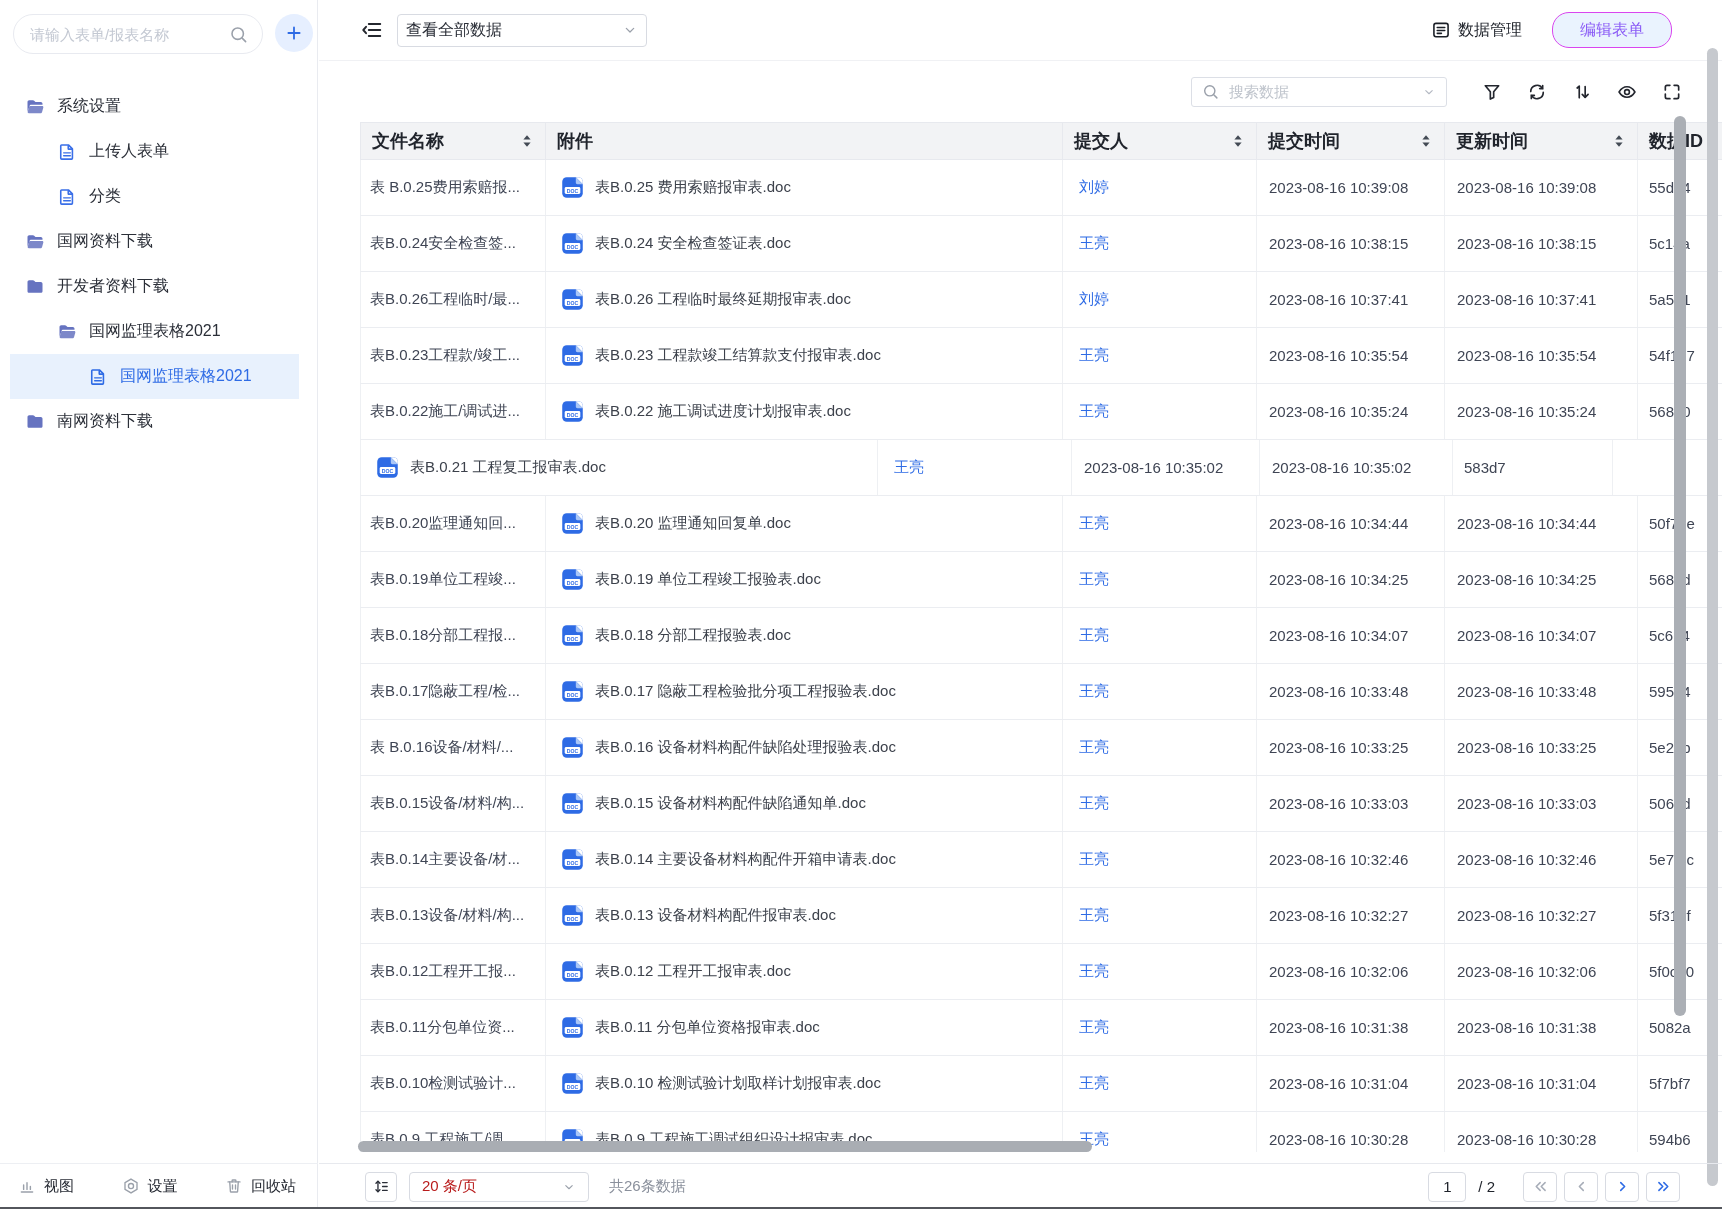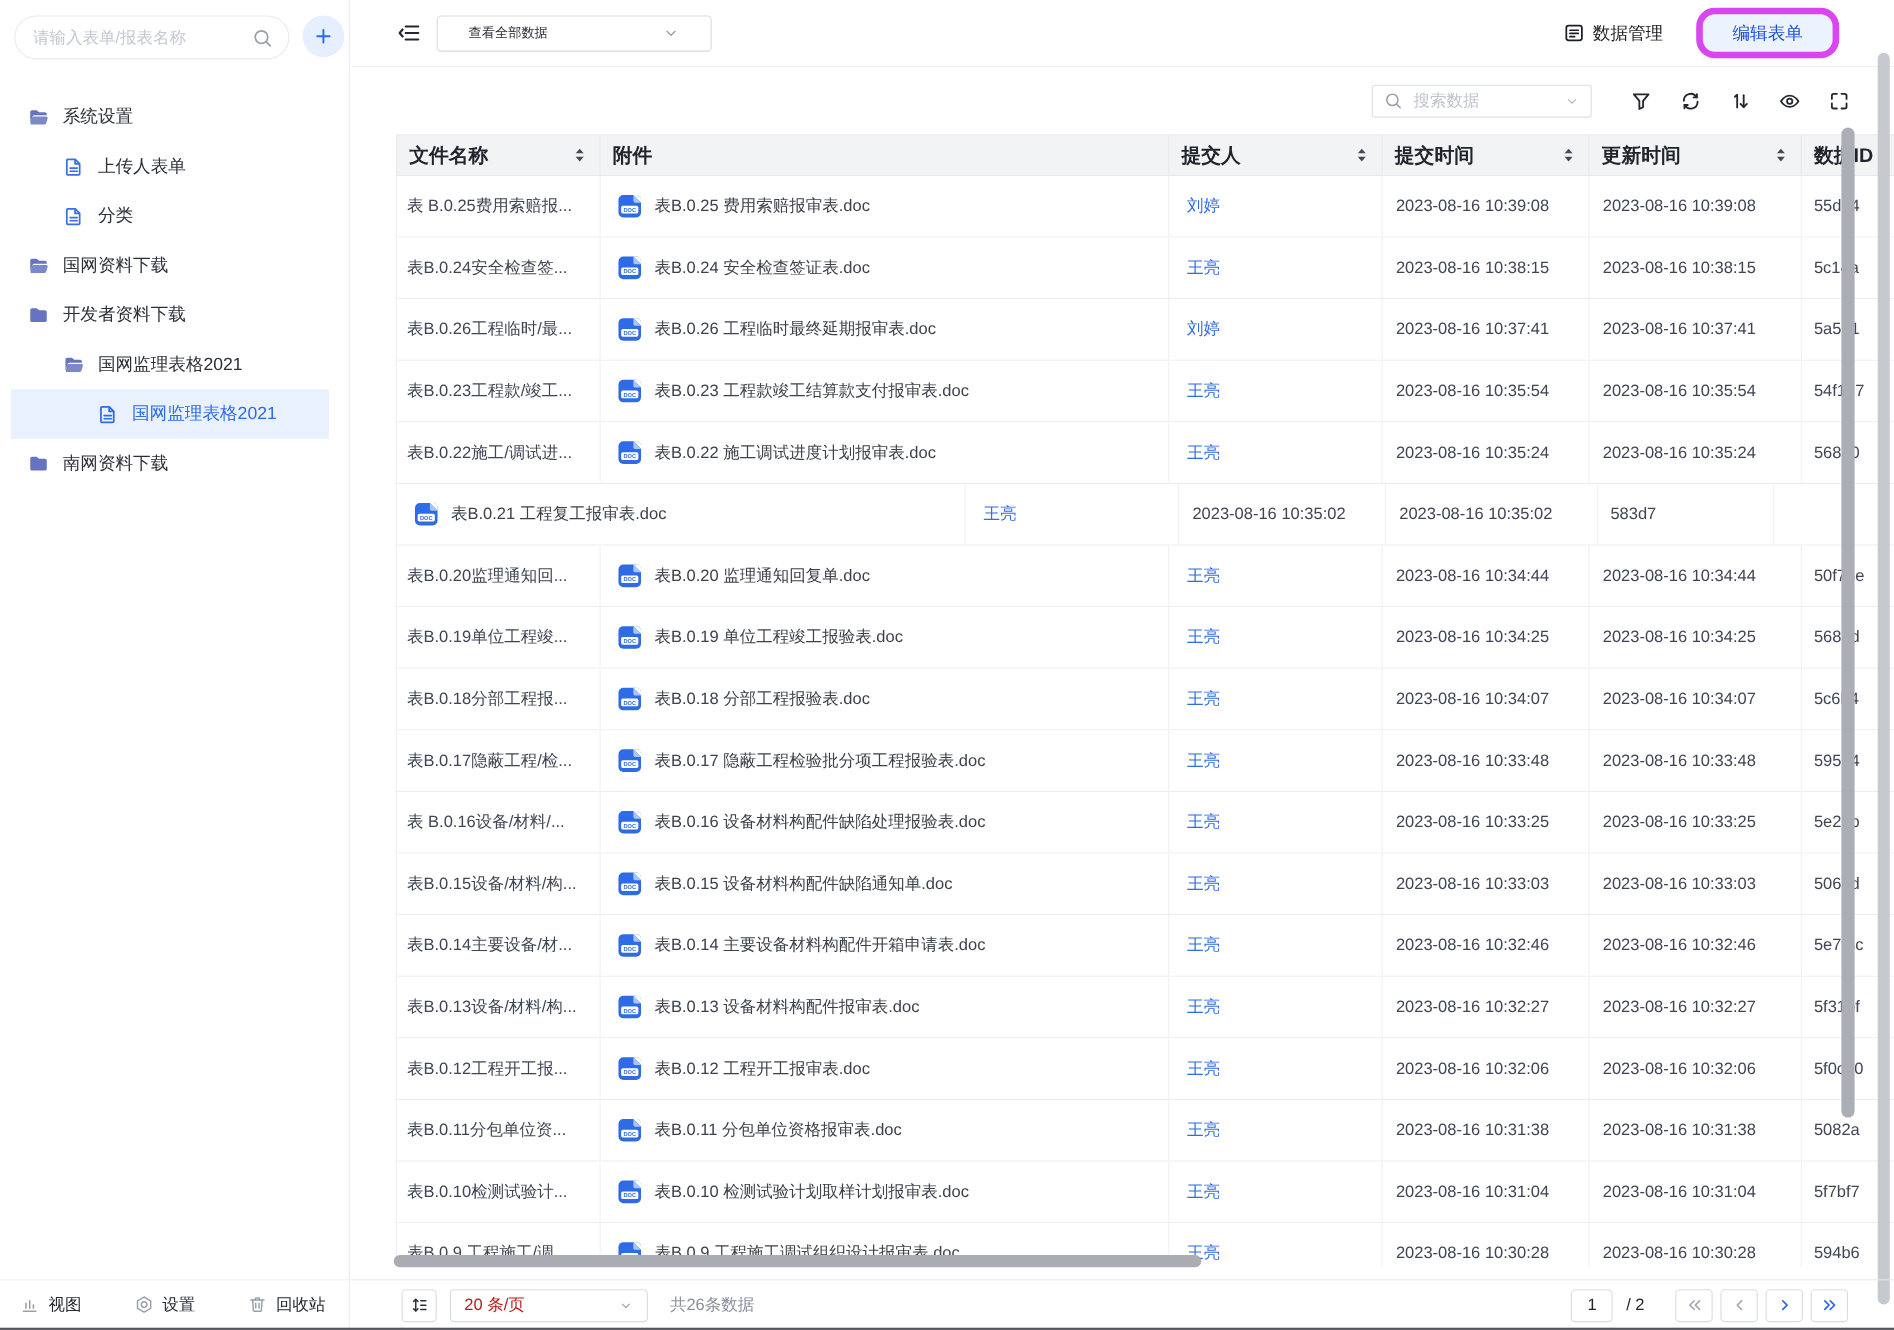--- a/index.html
+++ b/index.html
@@ -30,32 +30,32 @@
   .sidebar-footer{position:absolute;left:0;top:1163px;width:318px;height:46px;border-top:1px solid #edeff3;
                   display:flex;align-items:center;justify-content:space-between;padding:0 22px 0 18px;box-sizing:border-box}
   .sf-item{display:flex;align-items:flex-start;gap:8px;font-size:15px;color:#262a33;cursor:pointer}
   .sf-item .ficon{width:18px;height:18px;color:#9aa0aa}
 
   
   .topbar{position:absolute;left:319px;top:0;width:1403px;height:61px;border-bottom:1px solid #f0f1f4;
           display:flex;align-items:center;padding:0 50px 0 42px;box-sizing:border-box}
   .collapse-btn{width:22px;height:22px;color:#24272e;cursor:pointer;flex:none}
   .view-select{margin-left:14px;width:250px;height:33px;border:1px solid #d8dbe2;border-radius:4px;display:flex;align-items:center;
-               justify-content:space-between;padding:0 28px;box-sizing:border-box;font-size:12px;color:#2a2e37;cursor:pointer}
+               justify-content:space-between;padding:0 8px;box-sizing:border-box;font-size:16px;color:#2a2e37;cursor:pointer}
   .view-select .chev{width:16px;height:16px;color:#9aa0aa}
   .tb-spacer{flex:1}
   .data-manage{display:flex;align-items:center;gap:7px;font-size:16px;color:#1b1f27;cursor:pointer}
   .data-manage .ic{width:20px;height:20px}
-  .edit-form-btn{margin-left:30px;height:34px;padding:0 27px;background:#eaf3fe;border:6px solid #d946ef;border-radius:17px;
-                 color:#1d4ed8;font-size:16px;display:flex;align-items:center;cursor:pointer}
+  .edit-form-btn{margin-left:30px;height:34px;padding:0 27px;background:#eaf3fe;border:1px solid #d946ef;border-radius:17px;
+                 color:#8b5cf6;font-size:16px;display:flex;align-items:center;cursor:pointer}
 
   
   .toolbar{position:absolute;left:319px;top:61px;width:1403px;height:61px;display:flex;align-items:center;
            justify-content:flex-end;padding-right:28px;box-sizing:border-box}
-  .tsearch{width:200px;height:30px;border:1px solid #dcdfe6;border-radius:3px;display:flex;align-items:center;
+  .tsearch{width:256px;height:30px;border:1px solid #dcdfe6;border-radius:3px;display:flex;align-items:center;
            padding:0 10px;box-sizing:border-box;gap:8px;margin-right:22px}
   .tsearch .mag{width:17px;height:17px;color:#9aa0aa;flex:none}
   .tsearch input{border:none;outline:none;flex:1;font-size:15px;color:#3f4554;font-family:inherit;min-width:0}
   .tsearch input::placeholder{color:#bfc4cc}
   .tsearch .chev{width:14px;height:14px;color:#b3b8c2;flex:none}
   .tool-icon{width:45px;height:34px;display:flex;align-items:center;justify-content:center;color:#23262e;cursor:pointer}
   .tool-icon .ic{width:20px;height:20px}
 
   
   .table-zone{position:absolute;left:360px;top:122px;width:1362px;height:1030px;overflow:hidden}

